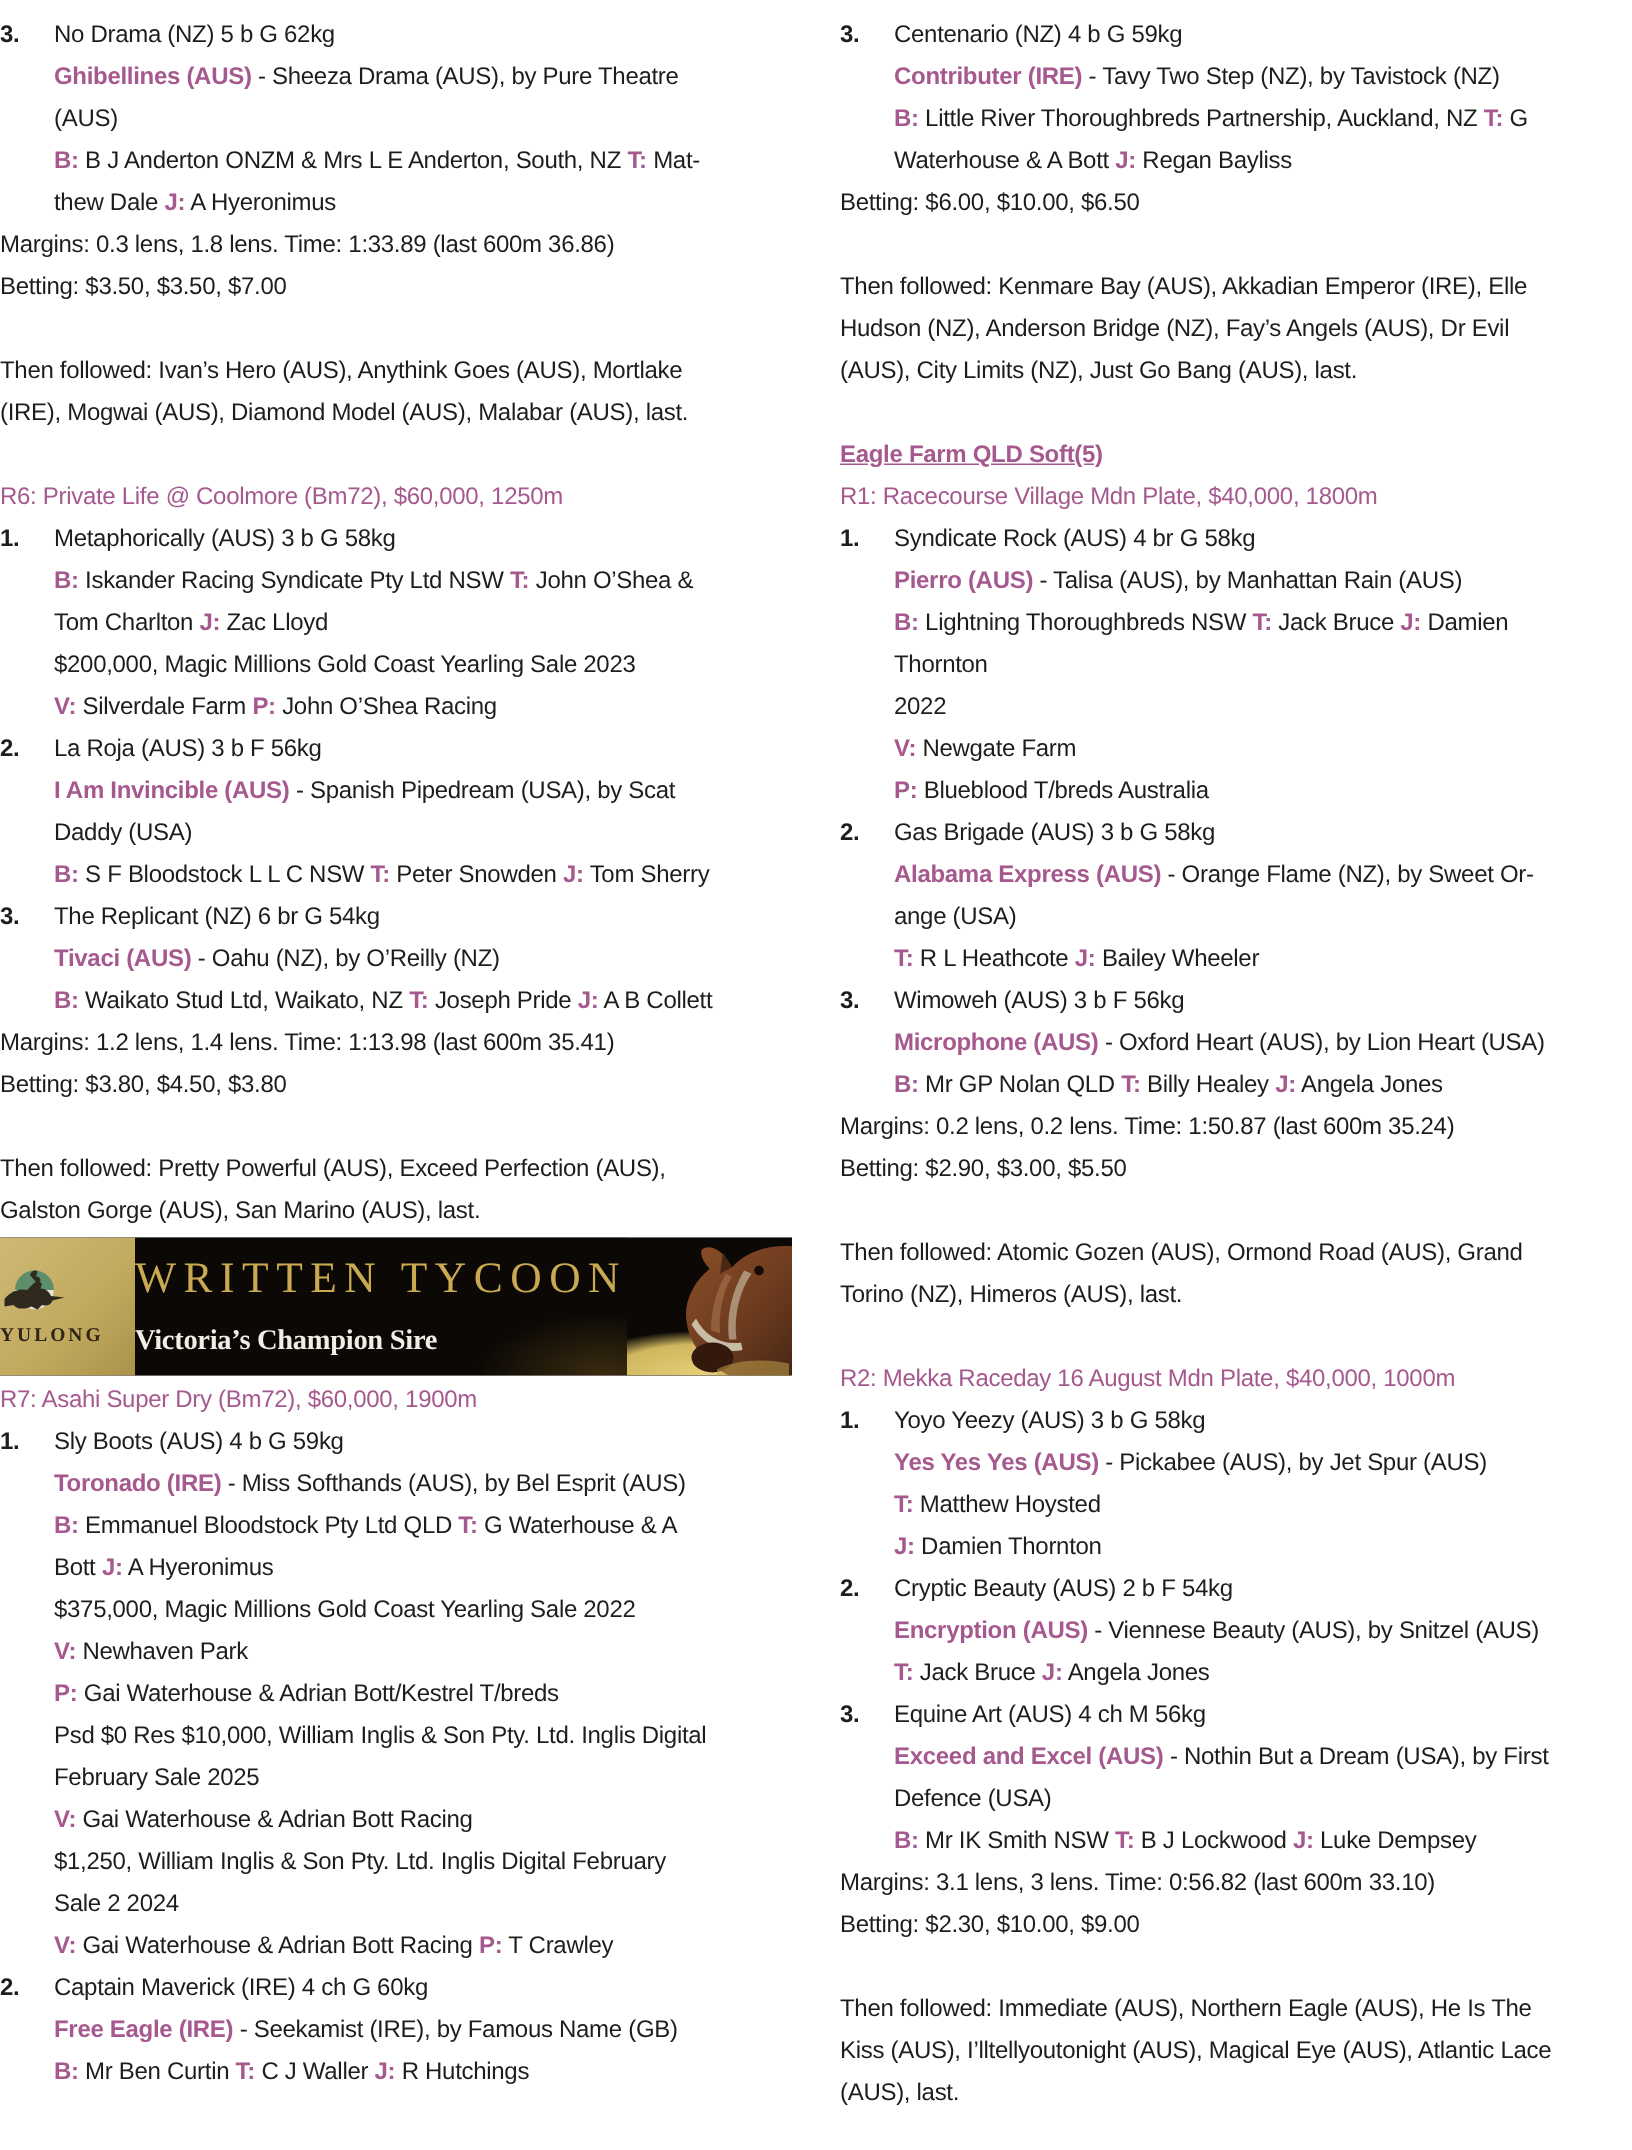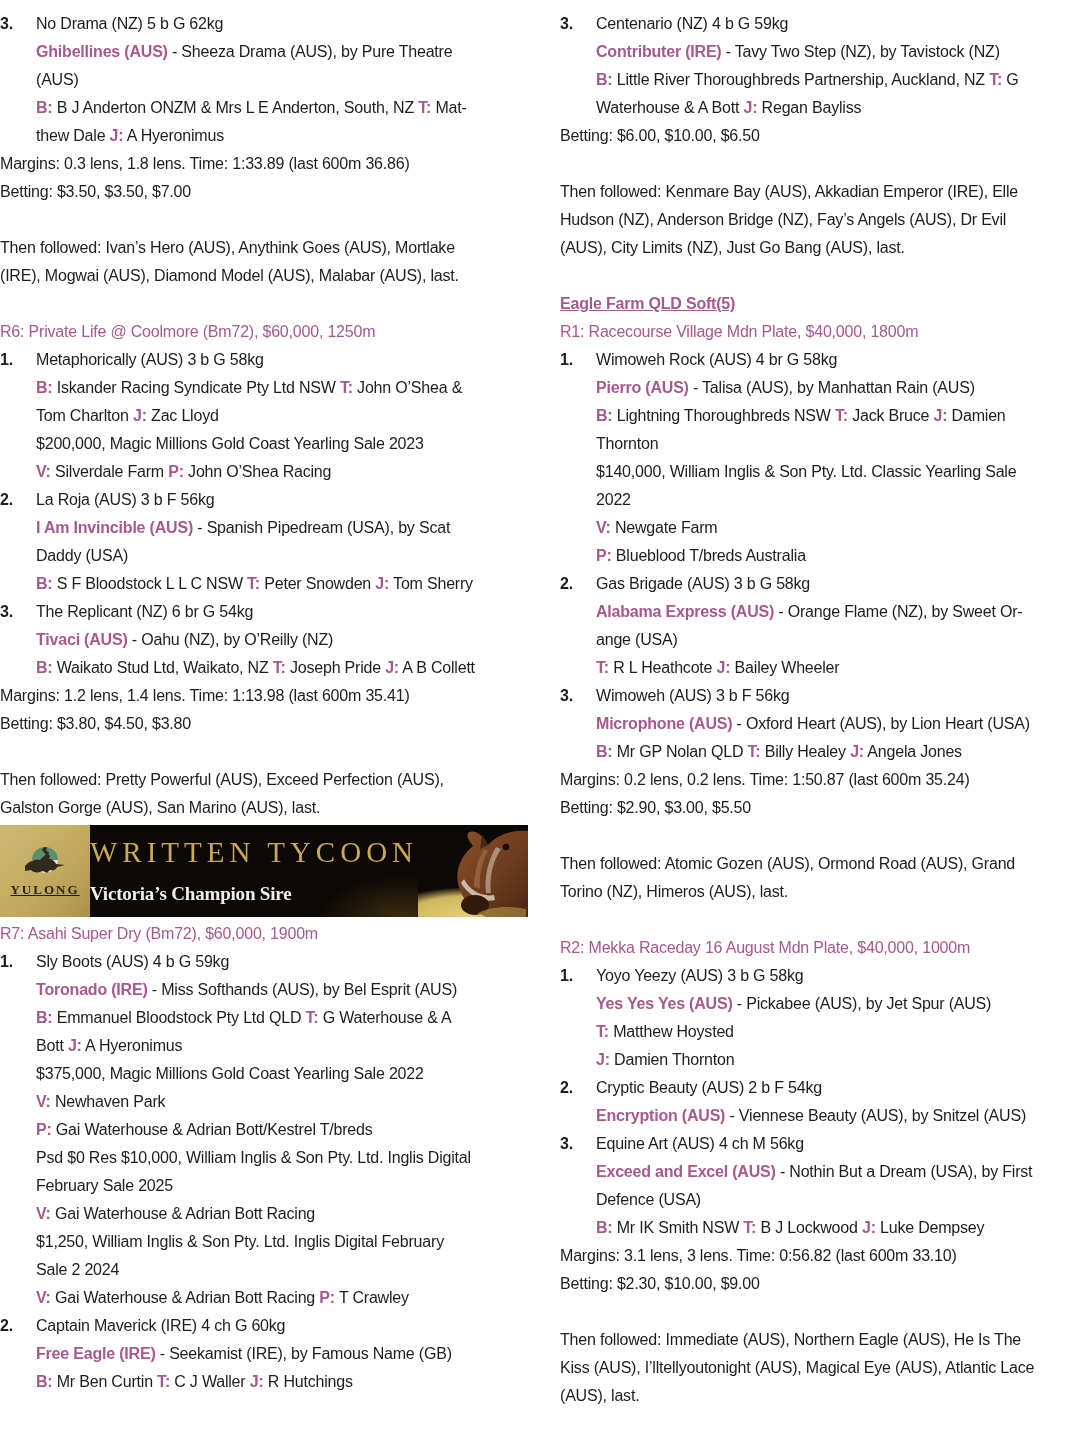--- a/index.html
+++ b/index.html
@@ -25,21 +25,21 @@
   .s-pbu{color:var(--pink);font-weight:700;text-decoration:underline;}
 
   
   .banner{
     width:528px;height:92px;margin:3px 0;display:flex;
     background:#0b0805;overflow:hidden;cursor:pointer;
   }
   .banner-logo{
     width:90px;flex:0 0 90px;
     background:linear-gradient(135deg,#cfb873 0%,#c2ab5f 55%,#ab924a 100%);
-    display:flex;flex-direction:column;align-items:center;justify-content:center;text-decoration:underline;
+    display:flex;flex-direction:column;justify-content:center;
   }
   .banner-logo-text{
     font-family:"Liberation Serif", serif;font-weight:700;font-size:13px;
     letter-spacing:2px;color:#2e2517;margin-top:2px;
   }
   .banner-main{
     flex:1;display:flex;flex-direction:column;align-items:flex-start;justify-content:center;
     background:radial-gradient(120px 60px at 95% 100%, #3a2c10 0%, #0b0805 70%);
   }
   .banner-title{
@@ -152,25 +152,24 @@
       <div class="line indent"><span class="s-pb">B:</span><span> Little River Thoroughbreds Partnership, Auckland, NZ </span><span class="s-pb">T:</span><span> G</span></div>
       <div class="line indent"><span>Waterhouse &amp; A Bott </span><span class="s-pb">J:</span><span> Regan Bayliss</span></div>
       <div class="line"><span>Betting: $6.00, $10.00, $6.50</span></div>
       <div class="gap"></div>
       <div class="line"><span>Then followed: Kenmare Bay (AUS), Akkadian Emperor (IRE), Elle</span></div>
       <div class="line"><span>Hudson (NZ), Anderson Bridge (NZ), Fay’s Angels (AUS), Dr Evil</span></div>
       <div class="line"><span>(AUS), City Limits (NZ), Just Go Bang (AUS), last.</span></div>
       <div class="gap"></div>
       <div class="line"><span class="s-pbu">Eagle Farm QLD Soft(5)</span></div>
       <div class="line"><span class="s-p">R1: Racecourse Village Mdn Plate, $40,000, 1800m</span></div>
-      <div class="line indent"><span class="num">1.</span><span class="s-b">Wimoweh Rock (AUS)</span><span> 4 br G 58kg</span></div>
+      <div class="line indent"><span class="num">1.</span><span class="s-b">Syndicate Rock (AUS)</span><span> 4 br G 58kg</span></div>
       <div class="line indent"><span class="s-pb">Pierro (AUS)</span><span> - Talisa (AUS), by Manhattan Rain (AUS)</span></div>
       <div class="line indent"><span class="s-pb">B:</span><span> Lightning Thoroughbreds NSW </span><span class="s-pb">T:</span><span> Jack Bruce </span><span class="s-pb">J:</span><span> Damien</span></div>
       <div class="line indent"><span>Thornton</span></div>
-      <div class="line indent"><span>$140,000, William Inglis &amp; Son Pty. Ltd. Classic Yearling Sale</span></div>
       <div class="line indent"><span>2022</span></div>
       <div class="line indent"><span class="s-pb">V:</span><span> Newgate Farm</span></div>
       <div class="line indent"><span class="s-pb">P:</span><span> Blueblood T/breds Australia</span></div>
       <div class="line indent"><span class="num">2.</span><span class="s-b">Gas Brigade (AUS)</span><span> 3 b G 58kg</span></div>
       <div class="line indent"><span class="s-pb">Alabama Express (AUS)</span><span> - Orange Flame (NZ), by Sweet Or-</span></div>
       <div class="line indent"><span>ange (USA)</span></div>
       <div class="line indent"><span class="s-pb">T:</span><span> R L Heathcote </span><span class="s-pb">J:</span><span> Bailey Wheeler</span></div>
       <div class="line indent"><span class="num">3.</span><span class="s-b">Wimoweh (AUS)</span><span> 3 b F 56kg</span></div>
       <div class="line indent"><span class="s-pb">Microphone (AUS)</span><span> - Oxford Heart (AUS), by Lion Heart (USA)</span></div>
       <div class="line indent"><span class="s-pb">B:</span><span> Mr GP Nolan QLD </span><span class="s-pb">T:</span><span> Billy Healey </span><span class="s-pb">J:</span><span> Angela Jones</span></div>
@@ -180,20 +179,21 @@
       <div class="line"><span>Then followed: Atomic Gozen (AUS), Ormond Road (AUS), Grand</span></div>
       <div class="line"><span>Torino (NZ), Himeros (AUS), last.</span></div>
       <div class="gap"></div>
       <div class="line"><span class="s-p">R2: Mekka Raceday 16 August Mdn Plate, $40,000, 1000m</span></div>
       <div class="line indent"><span class="num">1.</span><span class="s-b">Yoyo Yeezy (AUS)</span><span> 3 b G 58kg</span></div>
       <div class="line indent"><span class="s-pb">Yes Yes Yes (AUS)</span><span> - Pickabee (AUS), by Jet Spur (AUS)</span></div>
       <div class="line indent"><span class="s-pb">T:</span><span> Matthew Hoysted</span></div>
       <div class="line indent"><span class="s-pb">J:</span><span> Damien Thornton</span></div>
       <div class="line indent"><span class="num">2.</span><span class="s-b">Cryptic Beauty (AUS)</span><span> 2 b F 54kg</span></div>
       <div class="line indent"><span class="s-pb">Encryption (AUS)</span><span> - Viennese Beauty (AUS), by Snitzel (AUS)</span></div>
+      <div class="line indent"><span class="s-pb">T:</span><span> Jack Bruce </span><span class="s-pb">J:</span><span> Angela Jones</span></div>
       <div class="line indent"><span class="num">3.</span><span class="s-b">Equine Art (AUS)</span><span> 4 ch M 56kg</span></div>
       <div class="line indent"><span class="s-pb">Exceed and Excel (AUS)</span><span> - Nothin But a Dream (USA), by First</span></div>
       <div class="line indent"><span>Defence (USA)</span></div>
       <div class="line indent"><span class="s-pb">B:</span><span> Mr IK Smith NSW </span><span class="s-pb">T:</span><span> B J Lockwood </span><span class="s-pb">J:</span><span> Luke Dempsey</span></div>
       <div class="line"><span>Margins: 3.1 lens, 3 lens. Time: 0:56.82 (last 600m 33.10)</span></div>
       <div class="line"><span>Betting: $2.30, $10.00, $9.00</span></div>
       <div class="gap"></div>
       <div class="line"><span>Then followed: Immediate (AUS), Northern Eagle (AUS), He Is The</span></div>
       <div class="line"><span>Kiss (AUS), I’lltellyoutonight (AUS), Magical Eye (AUS), Atlantic Lace</span></div>
       <div class="line"><span>(AUS), last.</span></div>

